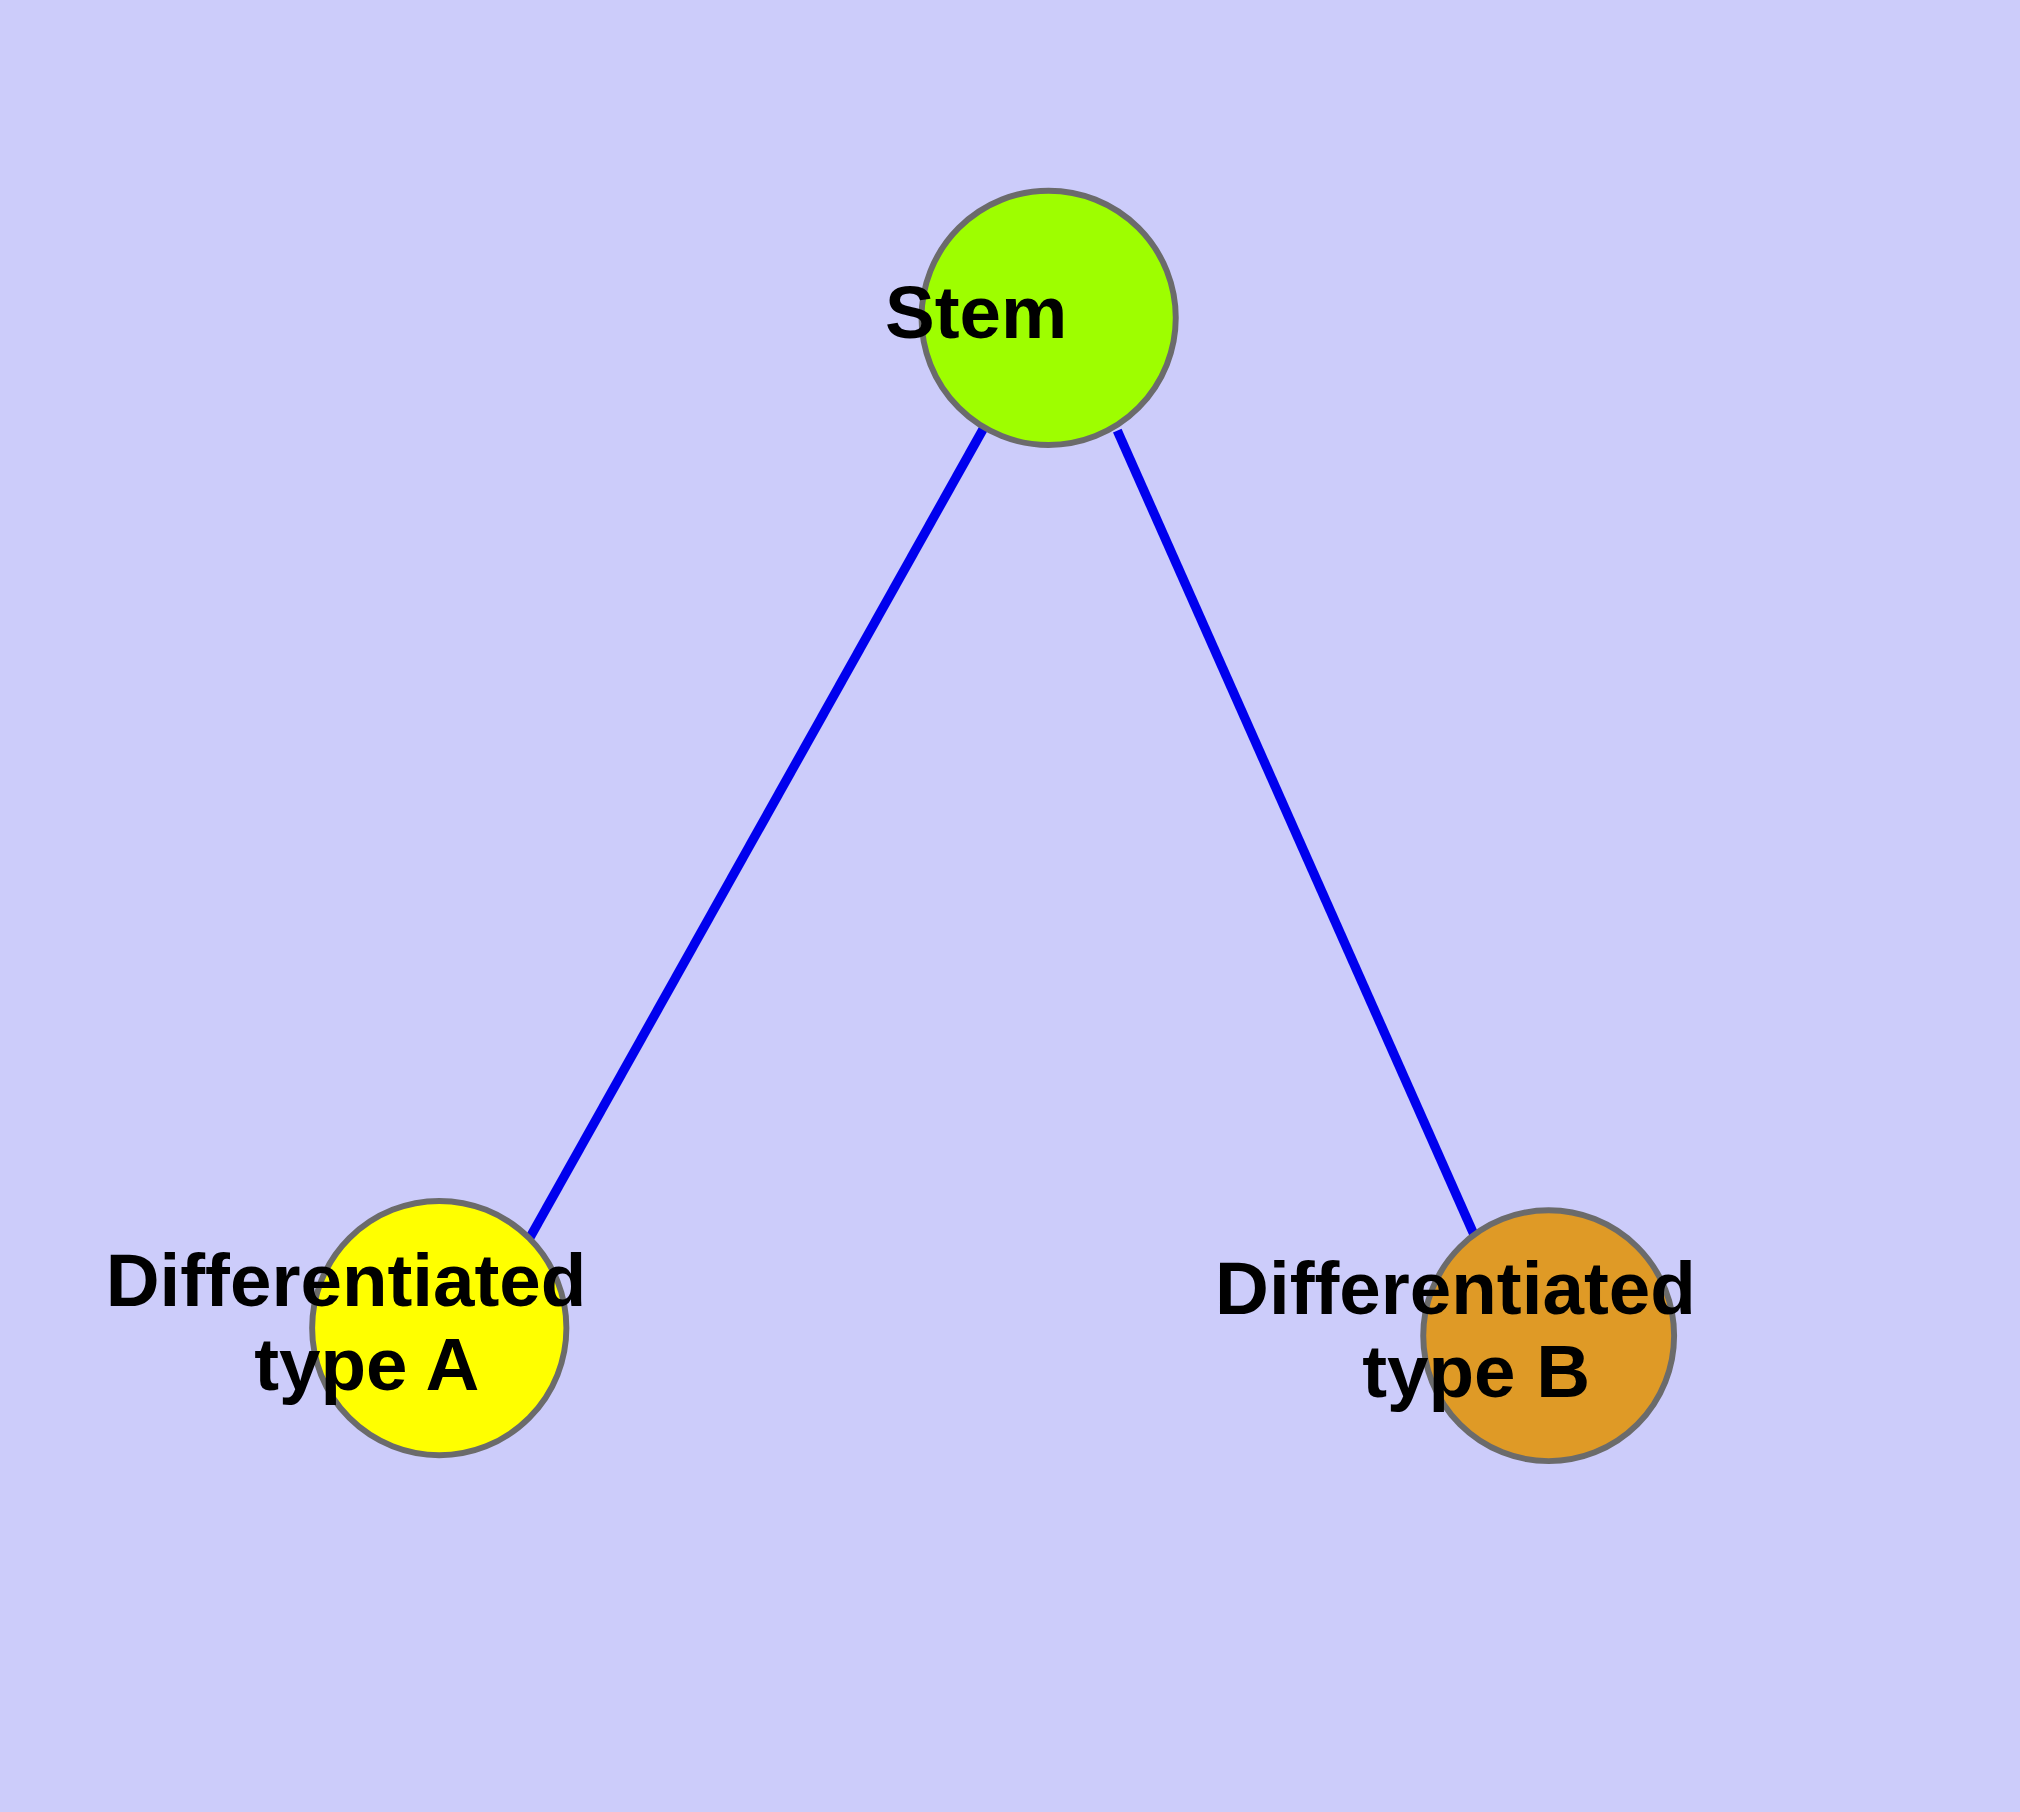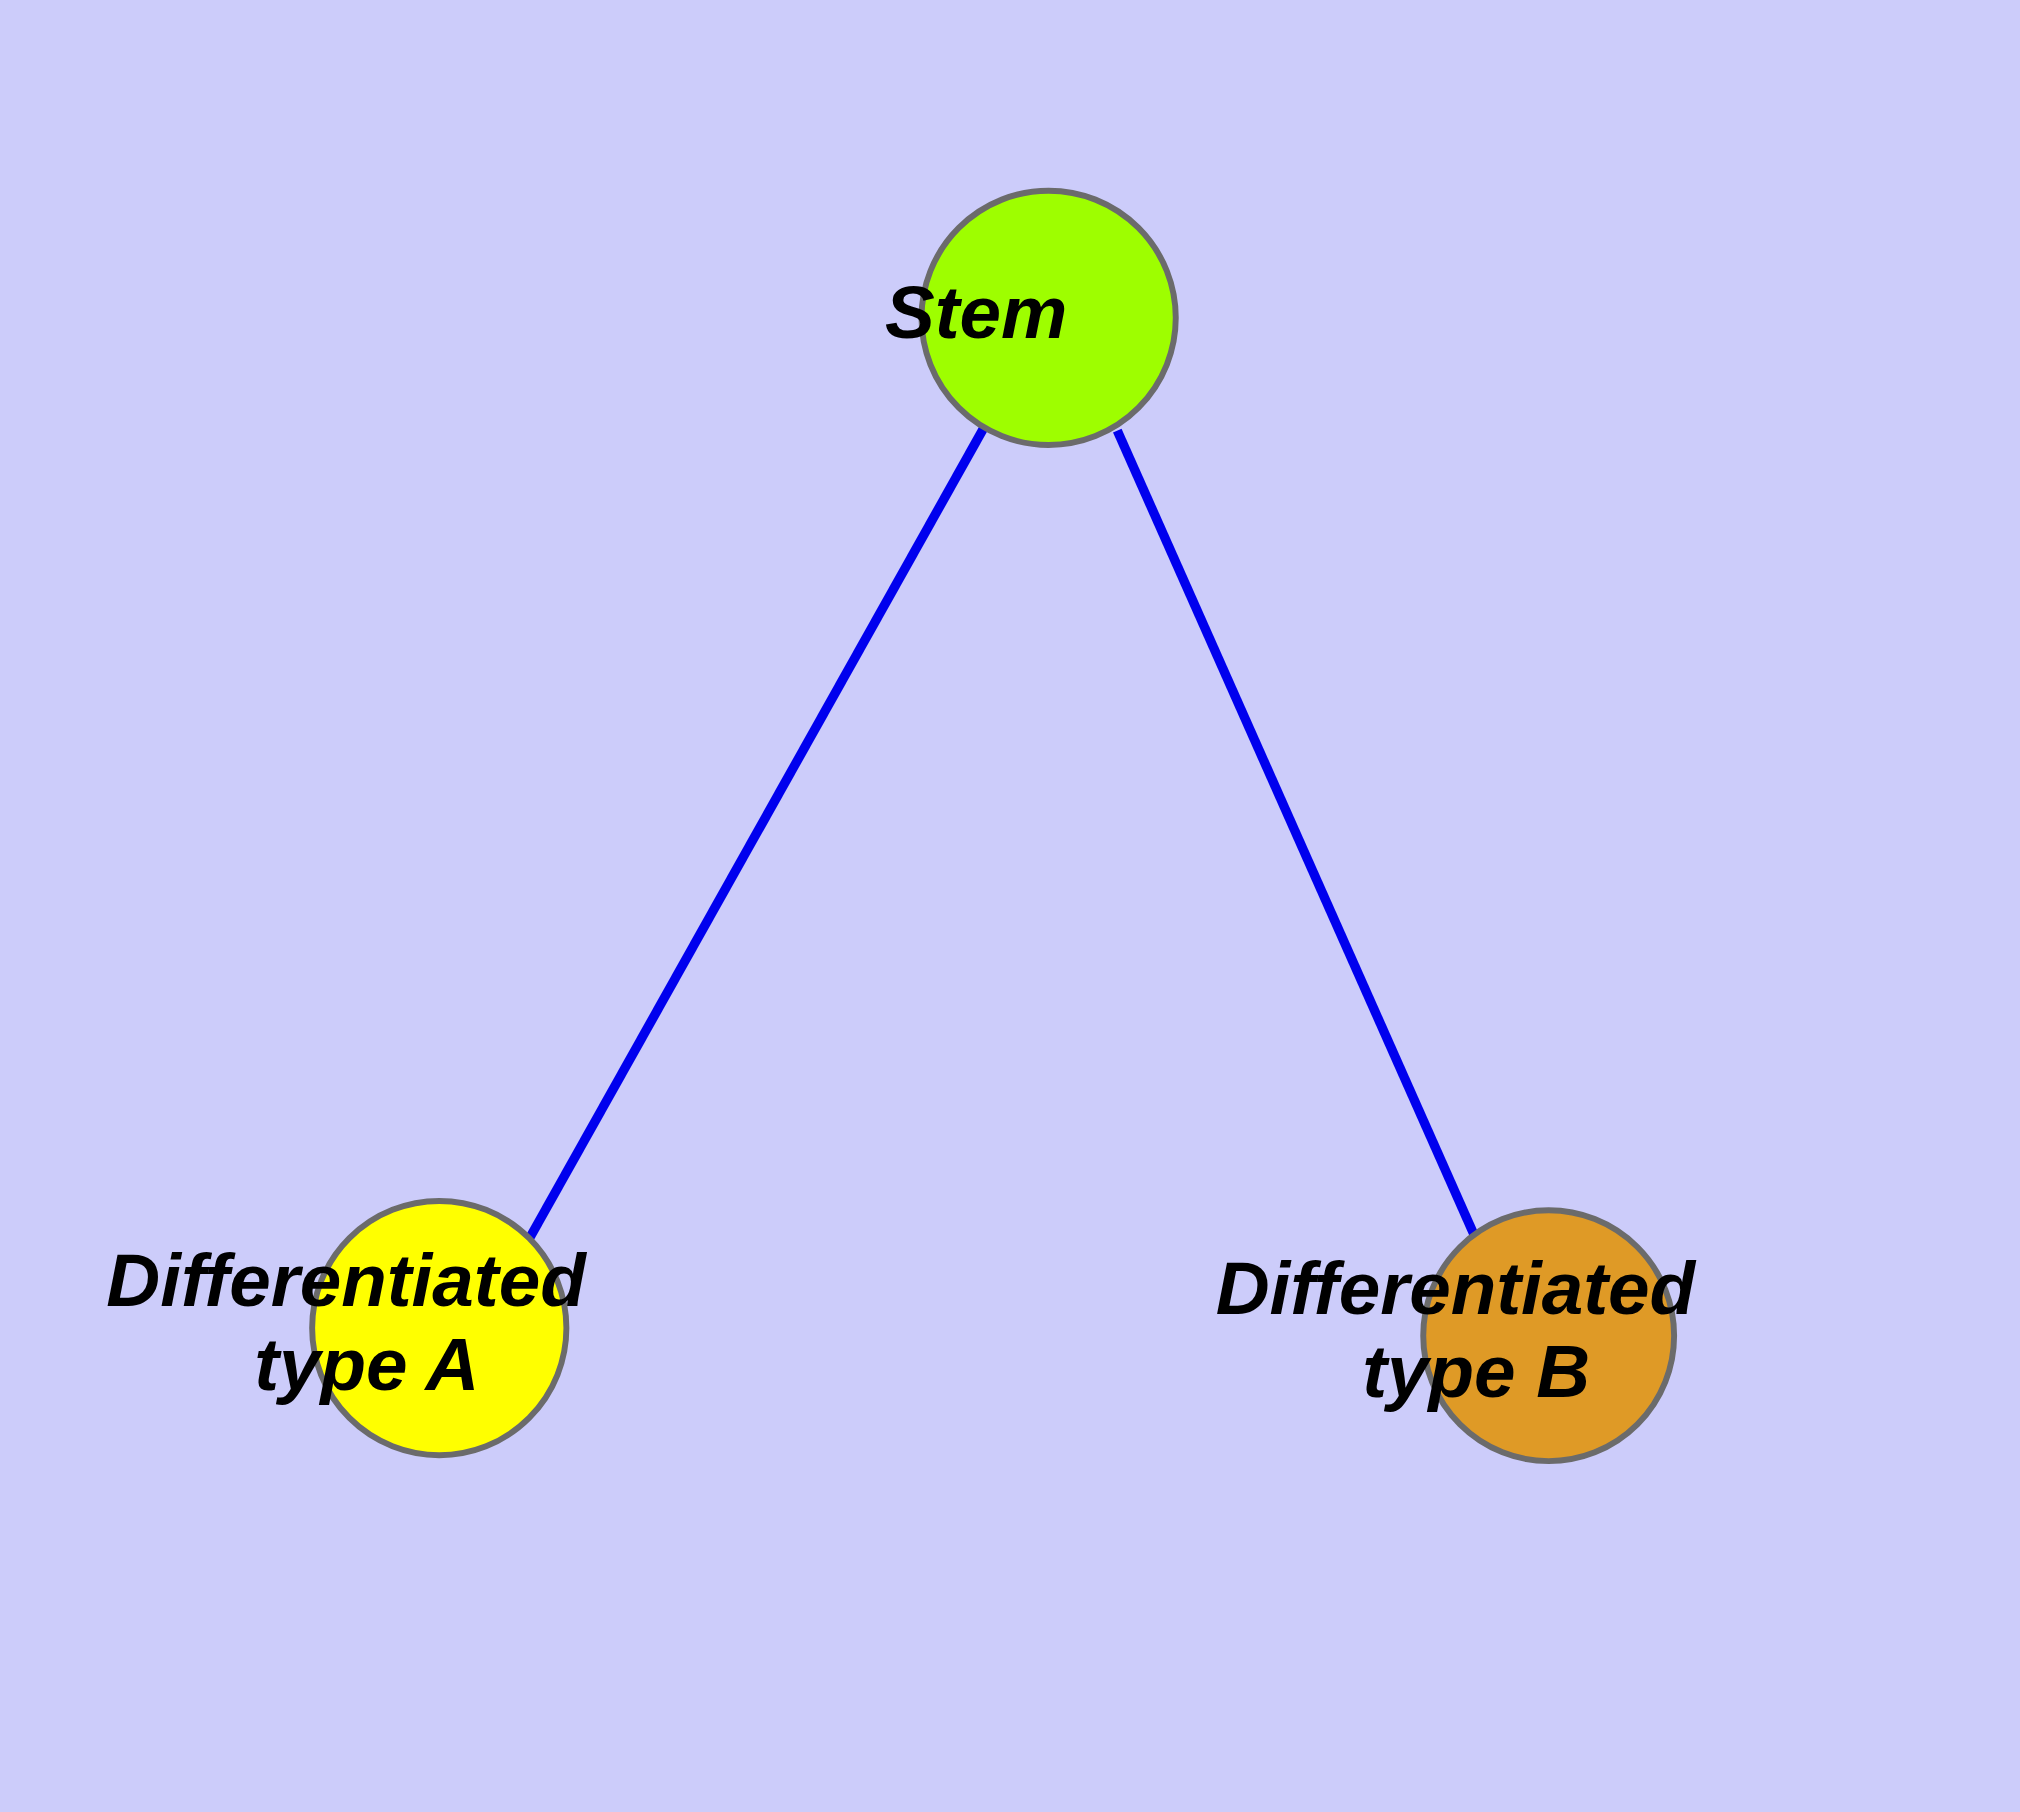--- a/index.html
+++ b/index.html
@@ -7,21 +7,20 @@
     margin: 0;
     padding: 0;
     background: #ffffff;
   }
   #canvas {
     position: relative;
     width: 2021px;
     height: 1812px;
     overflow: hidden;
     font-family: "Liberation Sans", sans-serif;
-    font-style: italic;
   }
   #graph-bg {
     position: absolute;
     left: 0;
     top: 0;
     width: 100%;
     height: 100%;
   }
   #graph-svg {
     position: absolute;

